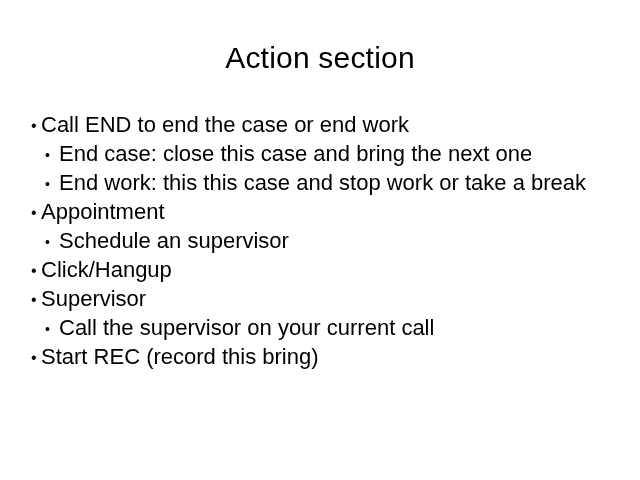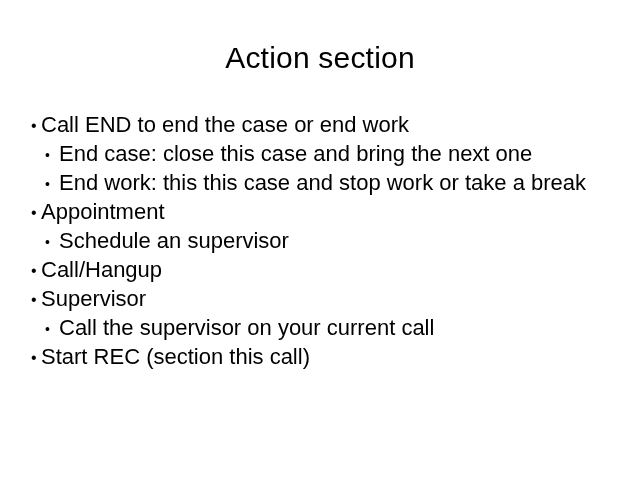--- a/index.html
+++ b/index.html
@@ -110,32 +110,32 @@
       <span class="bullet-text">Appointment</span>
     </div>
 
     <div class="bullet-line level-2">
       <span class="bullet-glyph">•</span>
       <span class="bullet-text">Schedule an supervisor</span>
     </div>
 
     <div class="bullet-line level-1">
       <span class="bullet-glyph">•</span>
-      <span class="bullet-text">Call/Hangup</span>
+      <span class="bullet-text">Click/Hangup</span>
     </div>
 
     <div class="bullet-line level-1">
       <span class="bullet-glyph">•</span>
       <span class="bullet-text">Supervisor</span>
     </div>
 
     <div class="bullet-line level-2">
       <span class="bullet-glyph">•</span>
       <span class="bullet-text">Call the supervisor on your current call</span>
     </div>
 
     <div class="bullet-line level-1">
       <span class="bullet-glyph">•</span>
-      <span class="bullet-text">Start REC (section this call)</span>
+      <span class="bullet-text">Start REC (record this bring)</span>
     </div>
 
   </div>
 </div>
 
 </body></html>

